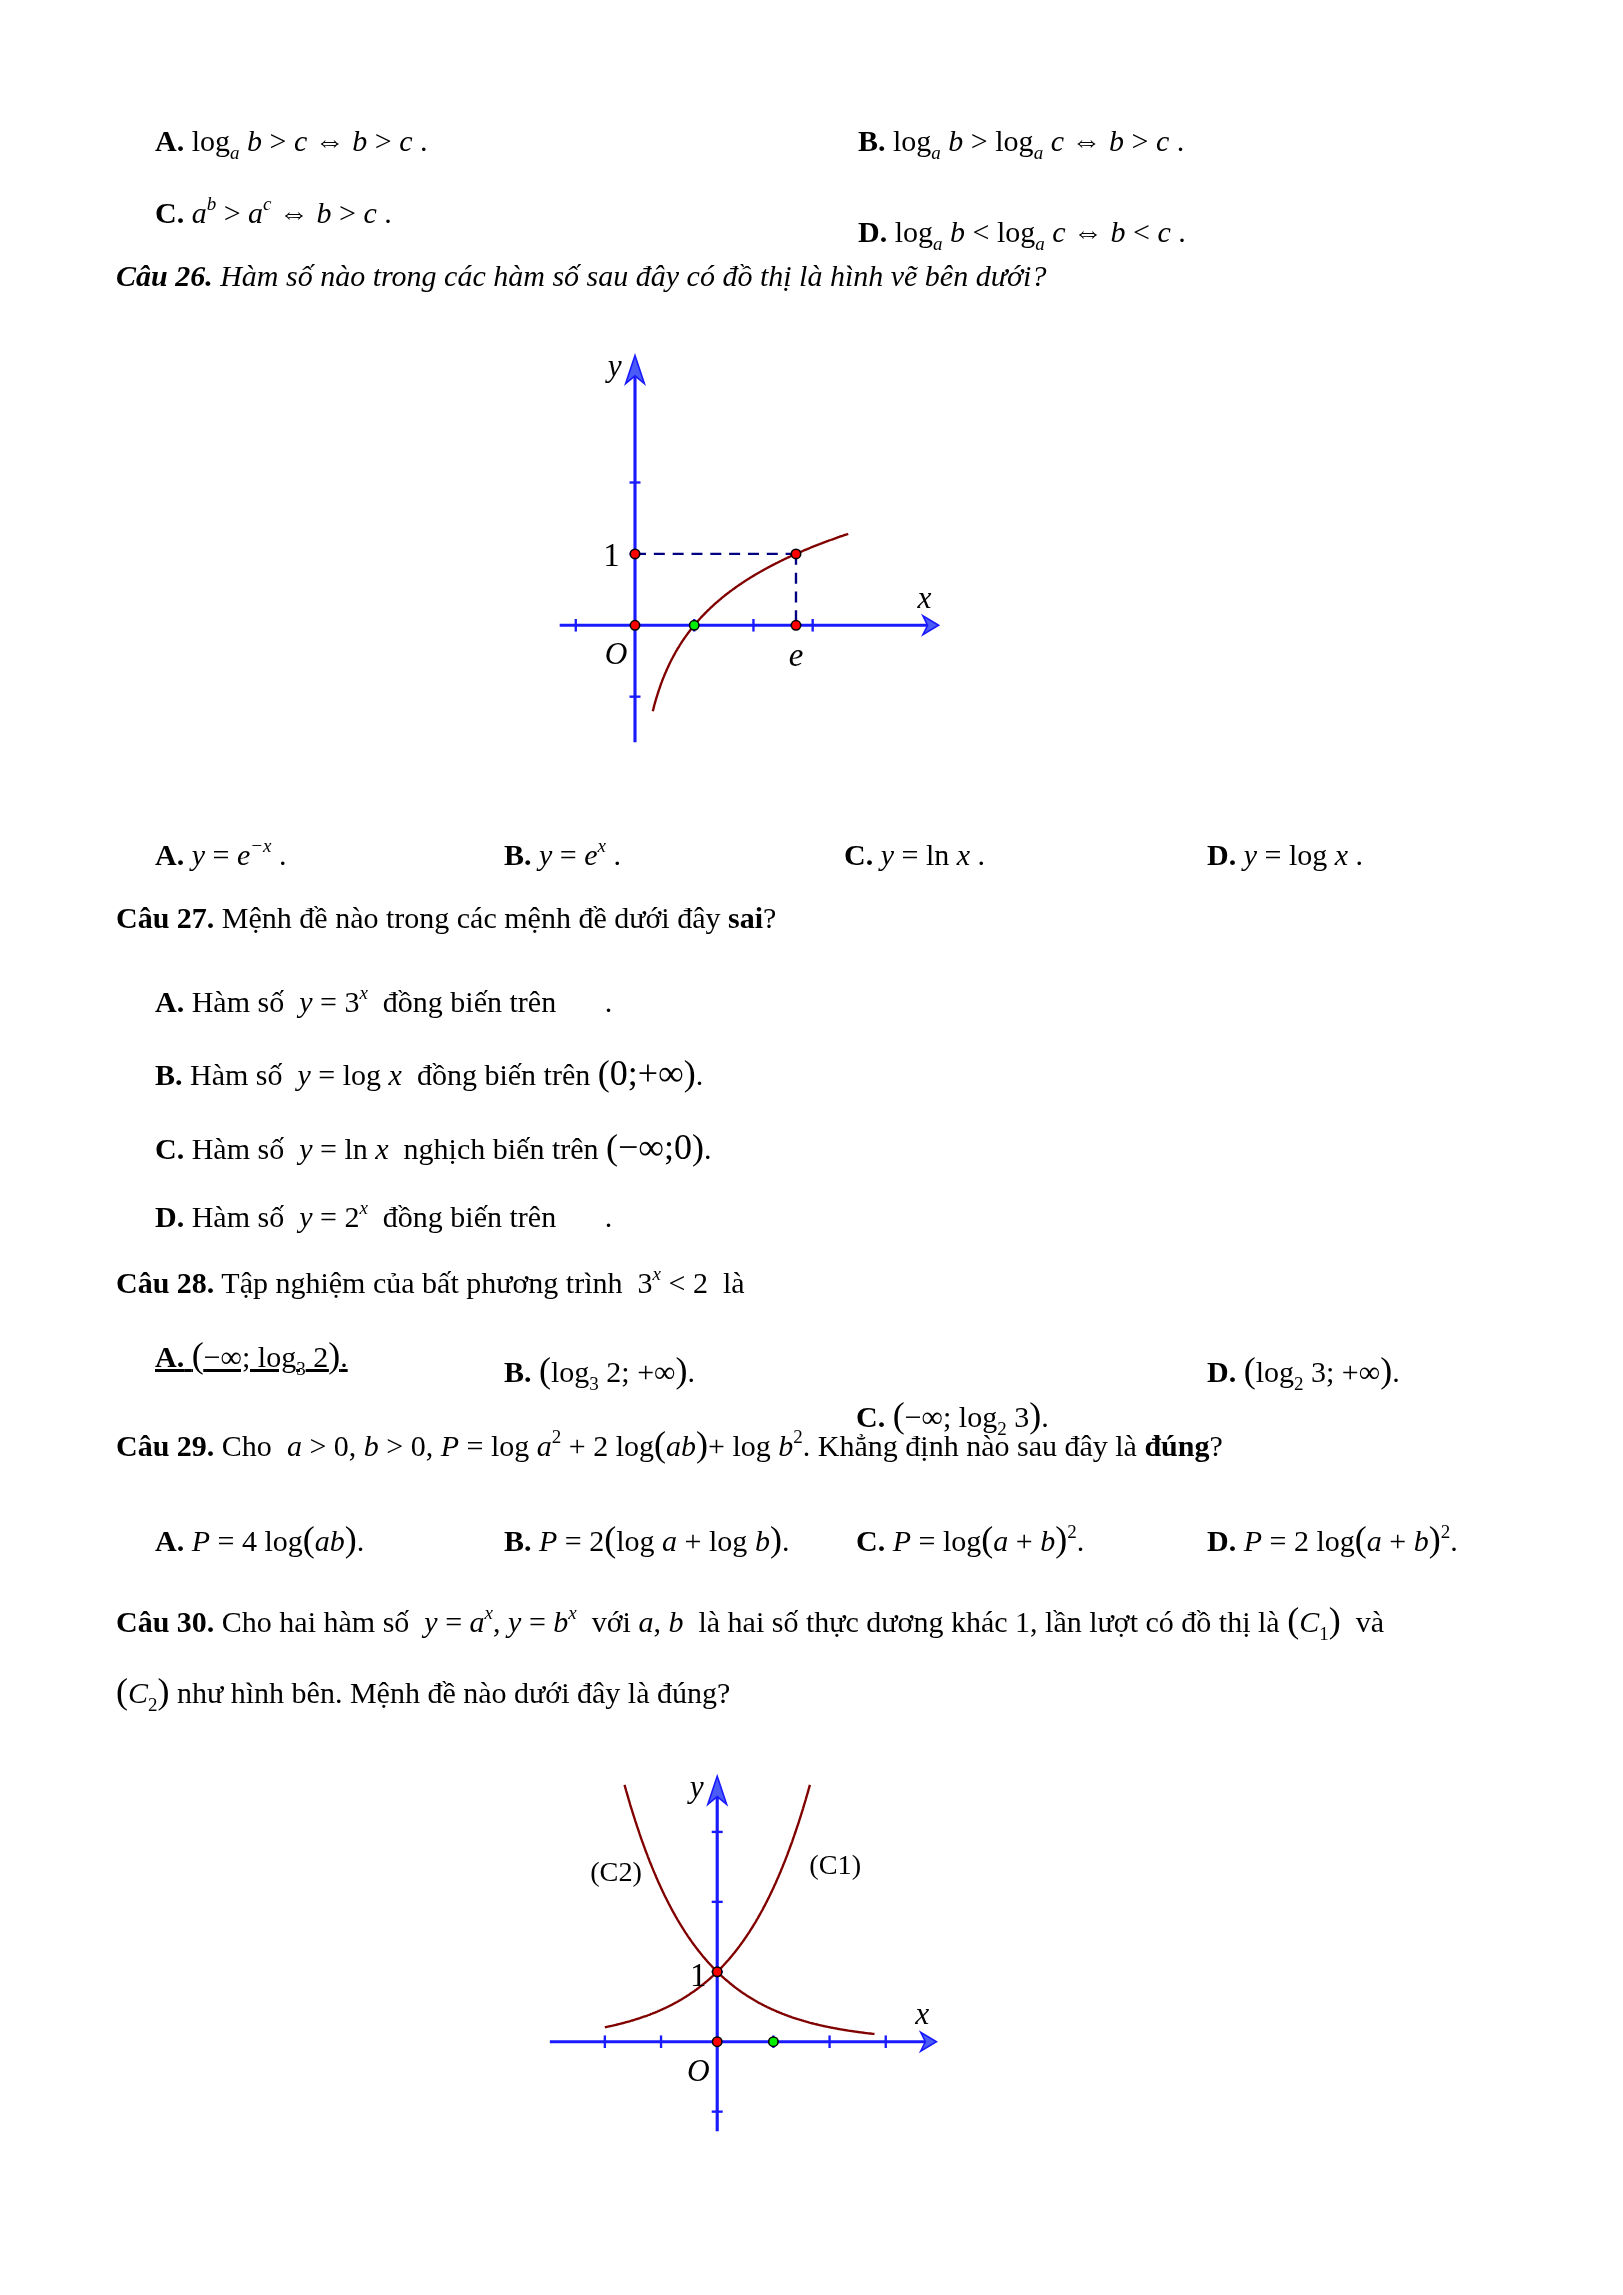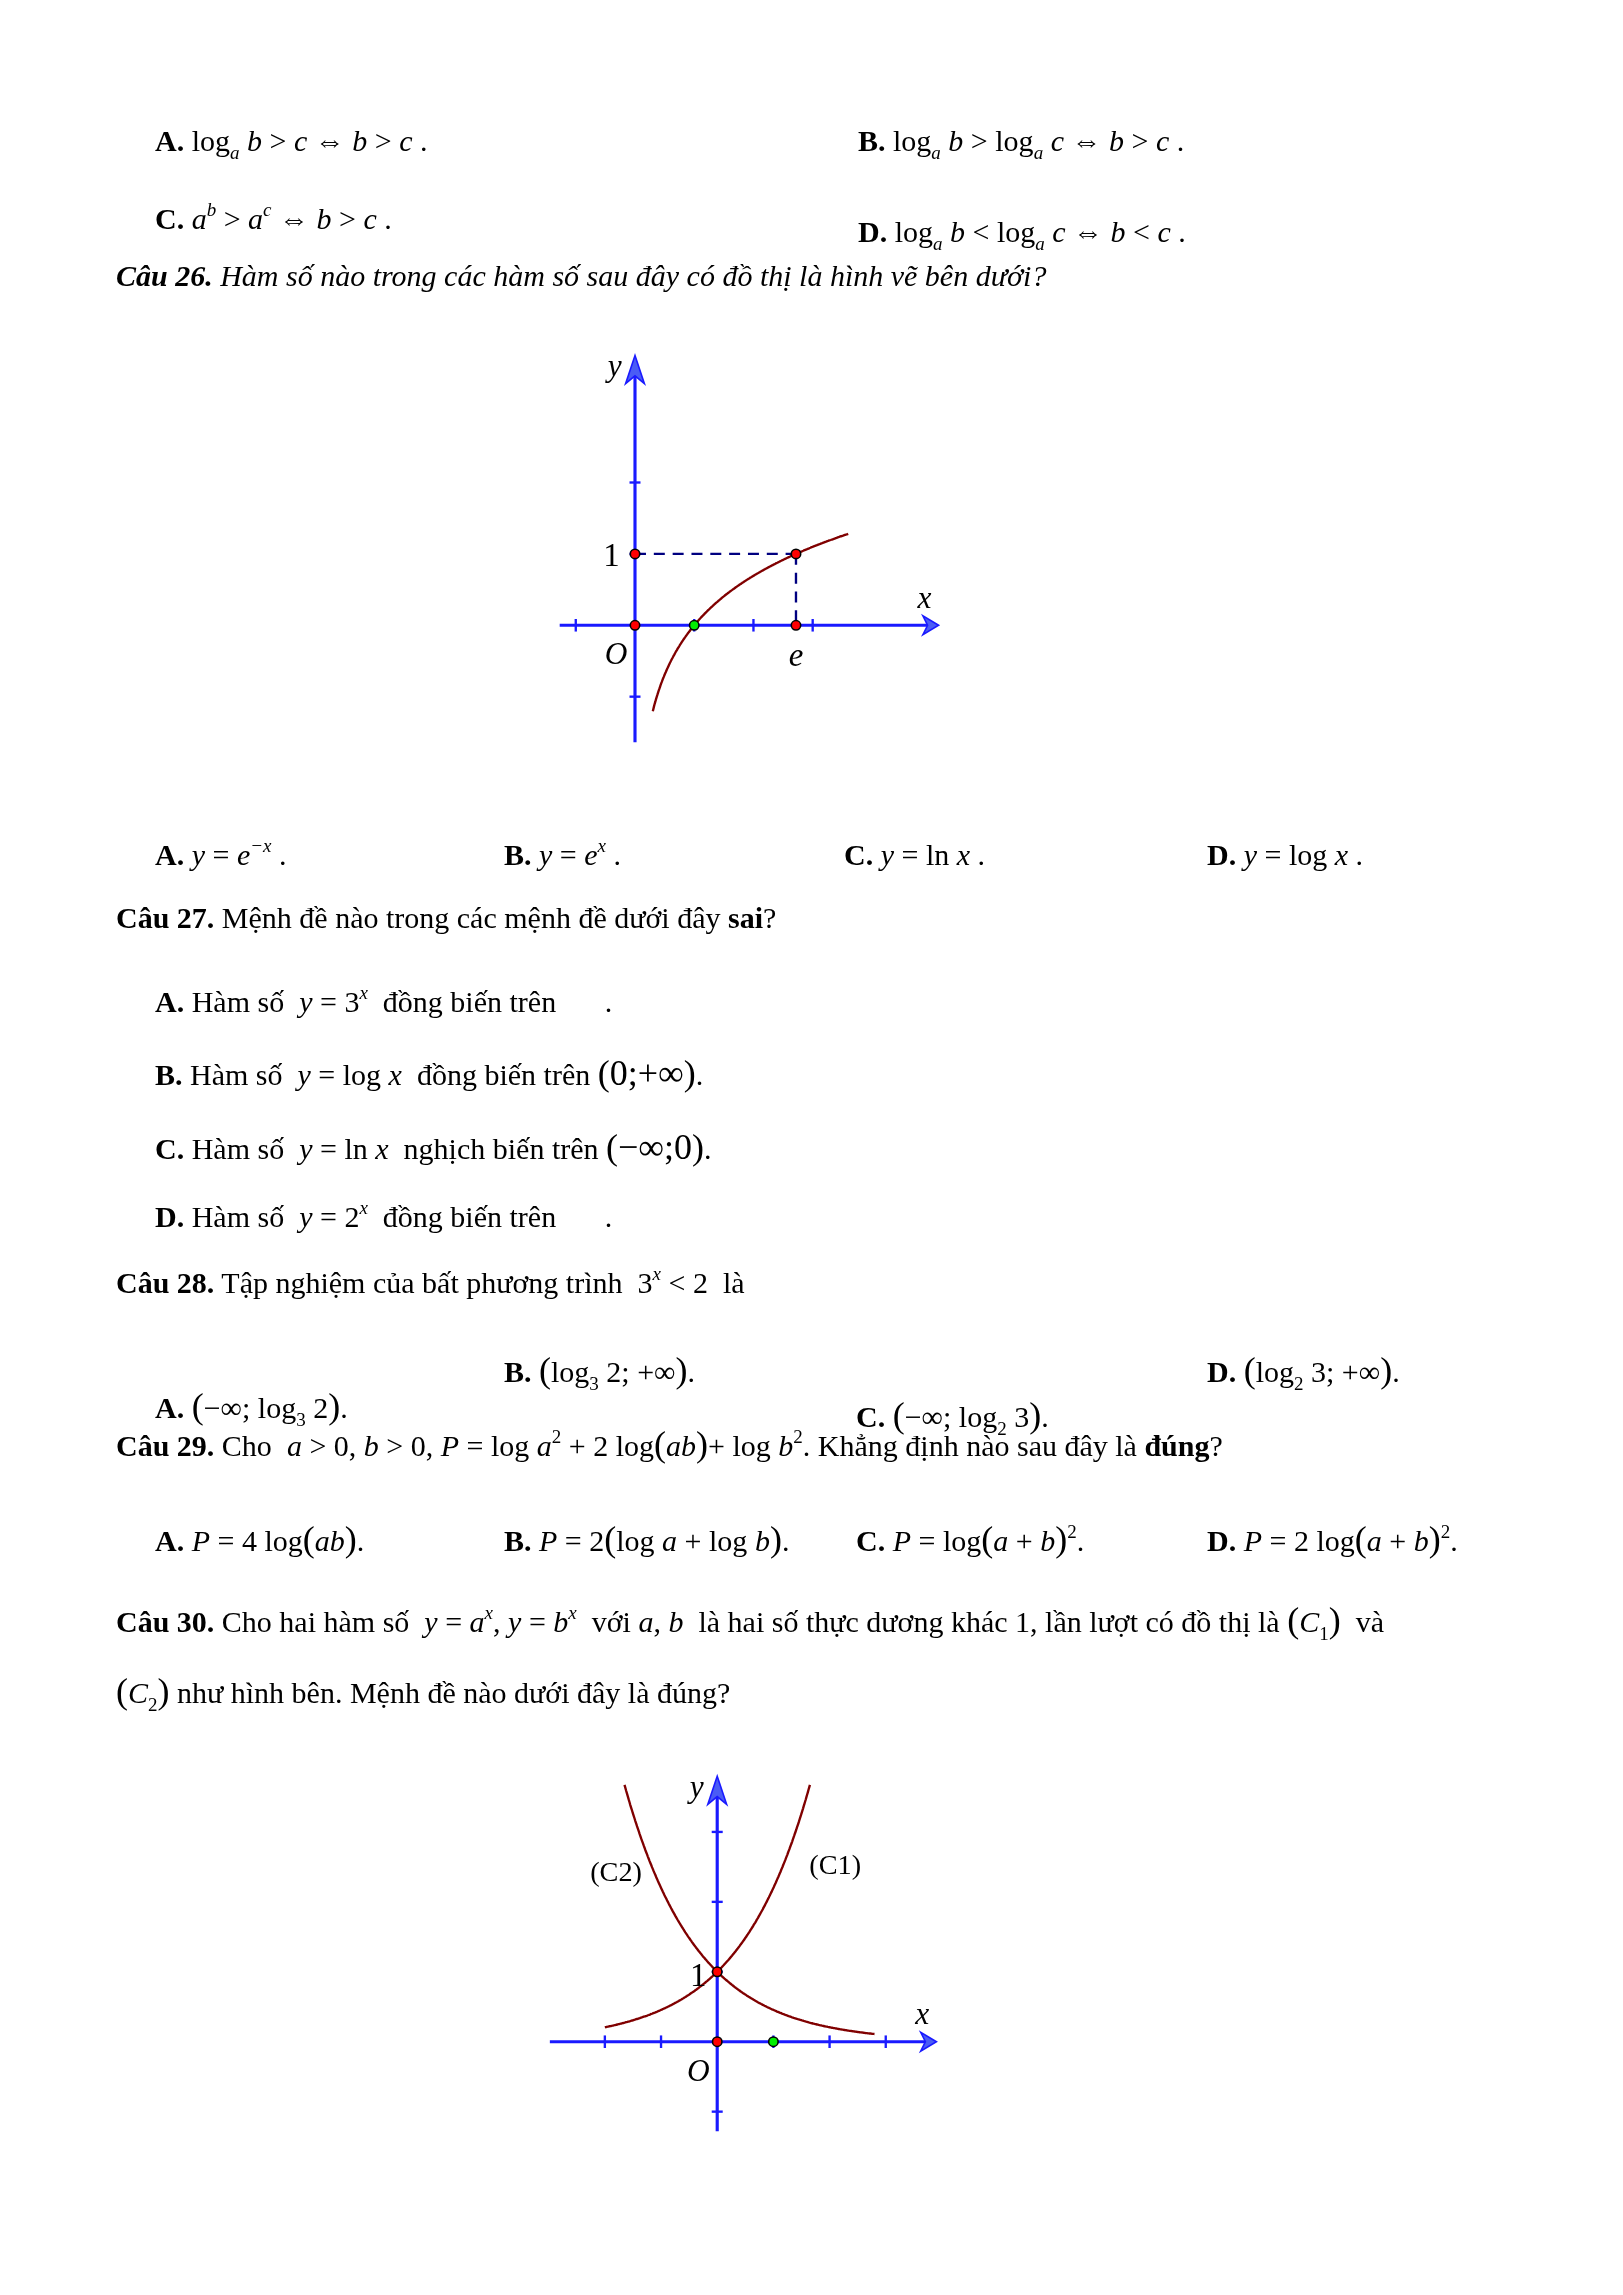--- a/index.html
+++ b/index.html
@@ -19,21 +19,21 @@
 <body>
 
 <div class="line" style="left:155px;top:126px;">
   <span class="lbl">A.</span>
   <span>log<sub class="m">a</sub> <span class="m">b</span> &gt; <span class="m">c</span> ⇔ <span class="m">b</span> &gt; <span class="m">c</span> .</span>
 </div>
 <div class="line" style="left:858px;top:126px;">
   <span class="lbl">B.</span>
   <span>log<sub class="m">a</sub> <span class="m">b</span> &gt; log<sub class="m">a</sub> <span class="m">c</span> ⇔ <span class="m">b</span> &gt; <span class="m">c</span> .</span>
 </div>
-<div class="line" style="left:155px;top:204px;">
+<div class="line" style="left:155px;top:198px;">
   <span class="lbl">C.</span>
   <span><span class="m">a<sup>b</sup></span> &gt; <span class="m">a<sup>c</sup></span> ⇔ <span class="m">b</span> &gt; <span class="m">c</span> .</span>
 </div>
 <div class="line" style="left:858px;top:195px;margin-top:22px;">
   <span class="lbl">D.</span>
   <span>log<sub class="m">a</sub> <span class="m">b</span> &lt; log<sub class="m">a</sub> <span class="m">c</span> ⇔ <span class="m">b</span> &lt; <span class="m">c</span> .</span>
 </div>
 
 <div class="line" style="left:116px;top:261px;font-style:italic;">
   <span class="q-title">Câu 26.</span>
@@ -118,21 +118,21 @@
   <span>đồng biến trên</span>
   <span style="display:inline-block;width:41px;"></span><span>.</span>
 </div>
 
 <div class="line" style="left:116px;top:1268px;">
   <span class="q-title">Câu 28.</span>
   <span>Tập nghiệm của bất phương trình</span>&nbsp;
   <span>3<sup class="m">x</sup> &lt; 2</span>&nbsp;
   <span>là</span>
 </div>
-<div class="line" style="left:155px;top:1388px;">
+<div class="line" style="left:155px;top:1337px;text-decoration:underline;">
   <span class="lbl">A.</span>
   <span><span class="big">(</span>−∞; log<sub>3</sub> 2<span class="big">)</span>.</span>
 </div>
 <div class="line" style="left:504px;top:1352px;">
   <span class="lbl">B.</span>
   <span><span class="big">(</span>log<sub>3</sub> 2; +∞<span class="big">)</span>.</span>
 </div>
 <div class="line" style="left:856px;top:1397px;">
   <span class="lbl">C.</span>
   <span><span class="big">(</span>−∞; log<sub>2</sub> 3<span class="big">)</span>.</span>

